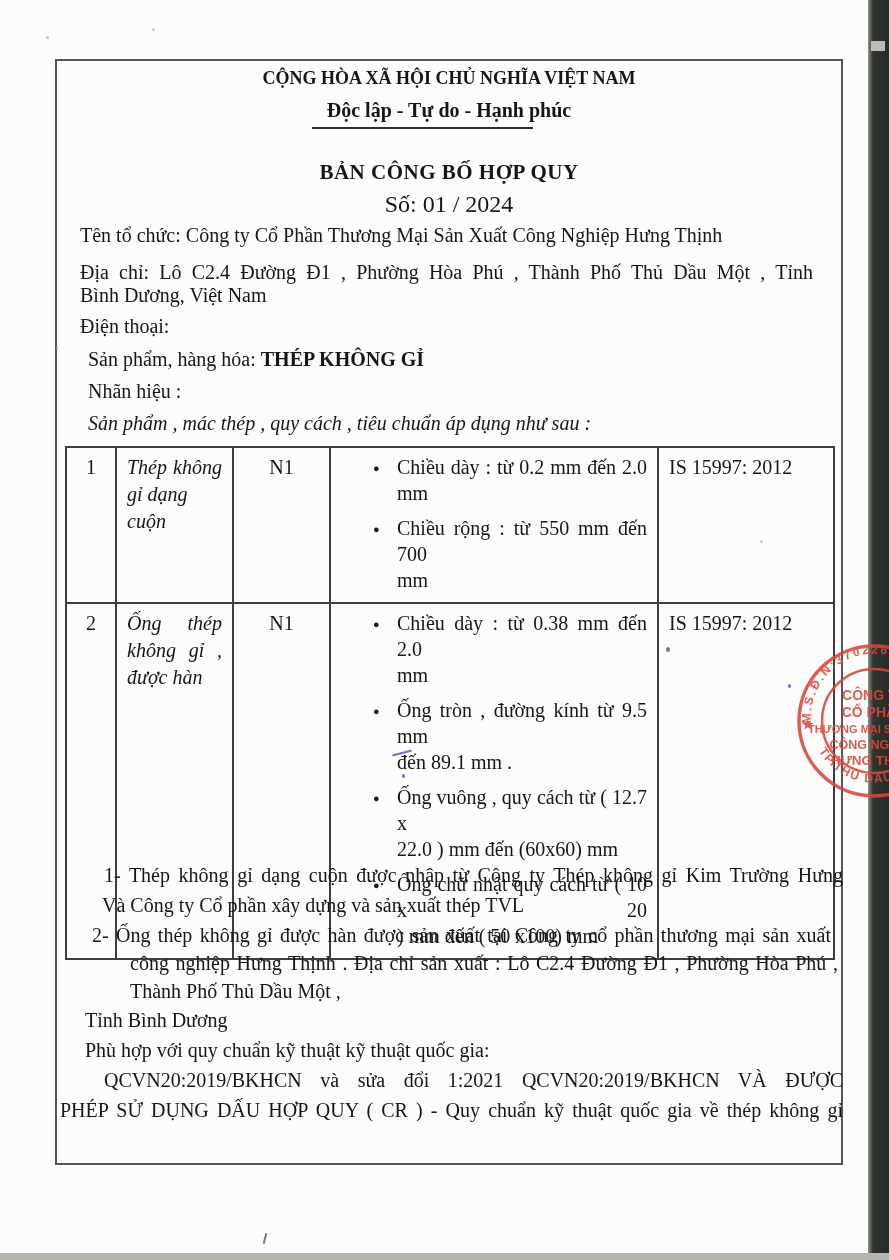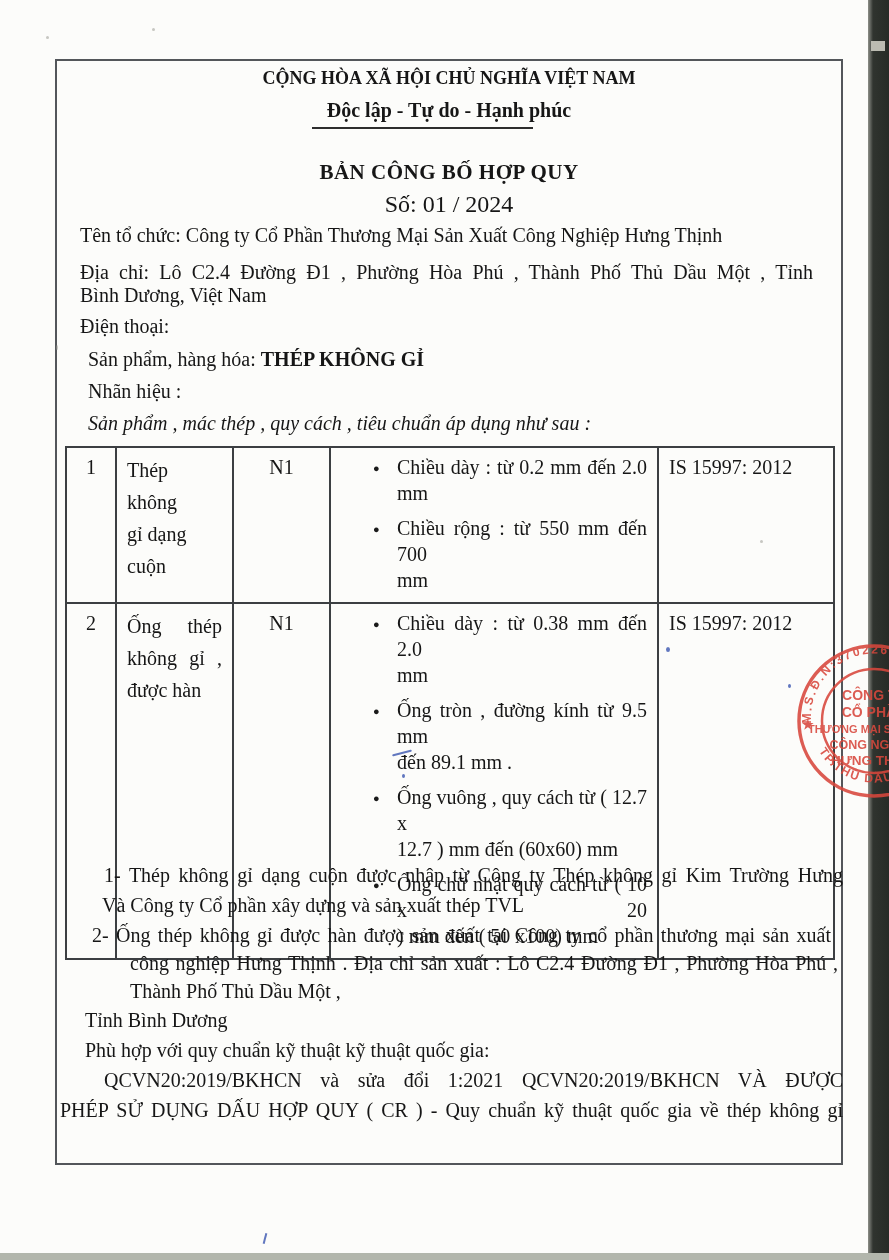--- a/index.html
+++ b/index.html
@@ -28,21 +28,21 @@
   table{border-collapse:collapse;table-layout:fixed;width:768px;}
   th,td{border:2px solid #3c3f42;vertical-align:top;font-size:20px;font-weight:normal;text-align:left;padding:0;overflow:hidden;}
   th{padding:7px 12px;}
   th.c,td.c{text-align:center;}
   td{line-height:26px;}
   .cell-pad{padding:6px 10px;}
   td.specs-cell{padding:6px 10px 0 40px;}
   ul.specs{list-style:none;margin:0;padding:0;}
   ul.specs li{position:relative;padding-left:26px;margin-bottom:9px;}
   ul.specs li::before{content:"●";position:absolute;left:2px;top:1px;font-size:11px;color:#1a1a1a;}
-  .prod-lines div{line-height:32px;}
+  .prod-lines div{line-height:27px;font-style:italic;}
   
   .stamp{left:780px;top:628px;z-index:6;}
   .stamp text{fill:#d8473c;font-family:"Liberation Sans",sans-serif;font-weight:bold;}
 </style>
 </head>
 <body>
 
 <div class="abs page-border"></div>
 
 <div class="abs ctr b" style="top:68px;font-size:18px;">CỘNG HÒA XÃ HỘI CHỦ NGHĨA VIỆT NAM</div>
@@ -102,21 +102,21 @@
           <li>
                 <div class="just">Chiều dày : từ 0.38 mm đến 2.0</div>
                 <div>mm</div>
               </li>
           <li>
                 <div class="just">Ống tròn , đường kính từ 9.5 mm</div>
                 <div>đến 89.1 mm .</div>
               </li>
           <li>
                 <div class="just">Ống vuông , quy cách từ ( 12.7 x</div>
-                <div>12.7 ) mm đến (60x60) mm</div>
+                <div>22.0 ) mm đến (60x60) mm</div>
               </li>
           <li>
                 <div class="just">Ống chữ nhật quy cách từ ( 10 x 20</div>
                 <div>) mm đến ( 50 x100) mm</div>
               </li>
         </ul>
       </td>
       <td class="cell-pad">IS 15997: 2012</td>
     </tr>
   </tbody>

